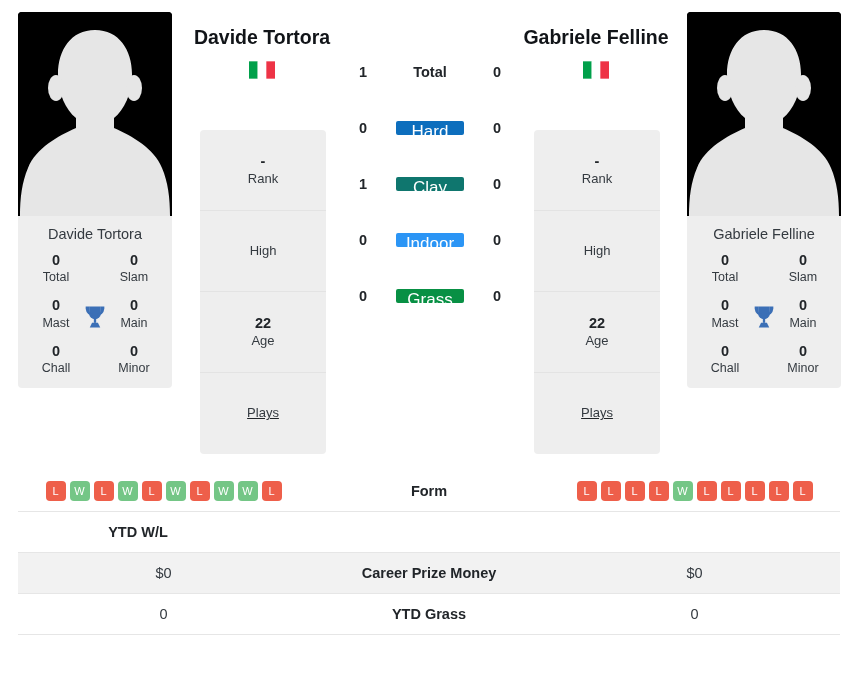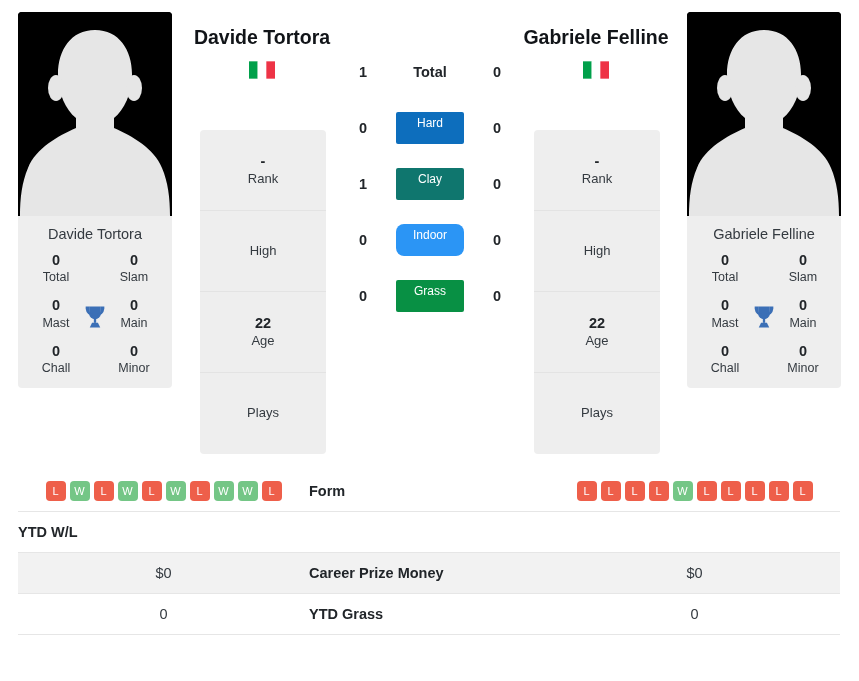--- a/index.html
+++ b/index.html
@@ -55,21 +55,21 @@
     position: absolute; top: 130px; width: 126px;
     background: #eeeeee; border-radius: 4px; overflow: hidden;
   }
   .info-card.left  { left: 200px; }
   .info-card.right { left: 534px; }
   .info-sec {
     height: 81px; display: flex; flex-direction: column;
     align-items: center; justify-content: center;
     border-bottom: 1px solid #e3e3e3;
   }
-  .info-sec:last-child { border-bottom: none; }
+  .info-sec:last-child { border-bottom: none; text-decoration: underline; }
   .info-sec .val { font-size: 14.5px; font-weight: bold; color: #212529; line-height: 1.25; }
   .info-sec .val.dash { font-weight: bold; }
   .info-sec .lbl { font-size: 13px; color: #343a40; line-height: 1.4; text-align: right; }
 
   
   .name-head { position: absolute; top: 26px; text-align: center; width: 200px; }
   .name-head.left  { left: 162px; }
   .name-head.right { left: 496px; }
   .name-head .nm { font-size: 19.5px; font-weight: bold; color: #111418; white-space: nowrap; }
   .flag { margin: 12px auto 0; width: 26px; height: 18px; display: block; }
@@ -77,33 +77,33 @@
   
   .surface-rows { position: absolute; left: 340px; top: 58px; width: 180px; }
   .srow { display: flex; align-items: center; height: 28px; margin-bottom: 28px; }
   .srow:last-child { margin-bottom: 0; }
   .srow .sc {
     width: 46px; text-align: center; font-size: 14.5px; font-weight: bold; color: #212529;
   }
   .srow .mid { flex: 1; display: flex; justify-content: center; }
   .srow .plain-label { font-size: 14.5px; font-weight: bold; color: #212529; }
   .badge {
-    display: inline-block; width: 68px; height: 32px; line-height: 22px;
-    text-align: center; color: #ffffff; font-size: 12px; border-radius: 2px;
+    display: inline-block; width: 68px; height: 14px; line-height: 22px;
+    text-align: center; color: #ffffff; font-size: 17px; border-radius: 2px;
   }
 
   
   .cmp { position: absolute; left: 18px; top: 471px; width: 822px; }
   .crow {
     display: flex; align-items: center; height: 41px;
     border-bottom: 1px solid #e6e6e6;
   }
   .crow.shaded { background: #f2f2f2; }
   .crow .cleft, .crow .cright { flex: 1; text-align: center; font-size: 14.5px; color: #343a40; }
-  .crow .cmid { width: 240px; text-align: left; font-size: 14.5px; font-weight: bold; color: #212529; }
+  .crow .cmid { width: 240px; text-align: center; font-size: 14.5px; font-weight: bold; color: #212529; }
 
   .form-strip { display: flex; justify-content: center; gap: 4px; }
   .fbadge {
     width: 20px; height: 20px; line-height: 20px; text-align: center;
     border-radius: 4px; font-size: 11px; color: #ffffff; font-weight: normal;
   }
   .fbadge.W { background: #74c686; }
   .fbadge.L { background: #ee5f4a; }
 </style>
 </head>
@@ -292,21 +292,21 @@
         <div class="srow">
           <div class="sc">1</div>
           <div class="mid">
             <span class="badge" style="background: #0f766e;">Clay</span>
           </div>
           <div class="sc">0</div>
         </div>
         <div class="srow">
           <div class="sc">0</div>
           <div class="mid">
-            <span class="badge" style="background: rgb(43, 149, 245); border-radius: 8px;">Indoor</span>
+            <span class="badge" style="background: rgb(43, 149, 245);">Indoor</span>
           </div>
           <div class="sc">0</div>
         </div>
         <div class="srow">
           <div class="sc">0</div>
           <div class="mid">
             <span class="badge" style="background: rgb(8, 144, 68);">Grass</span>
           </div>
           <div class="sc">0</div>
         </div>

